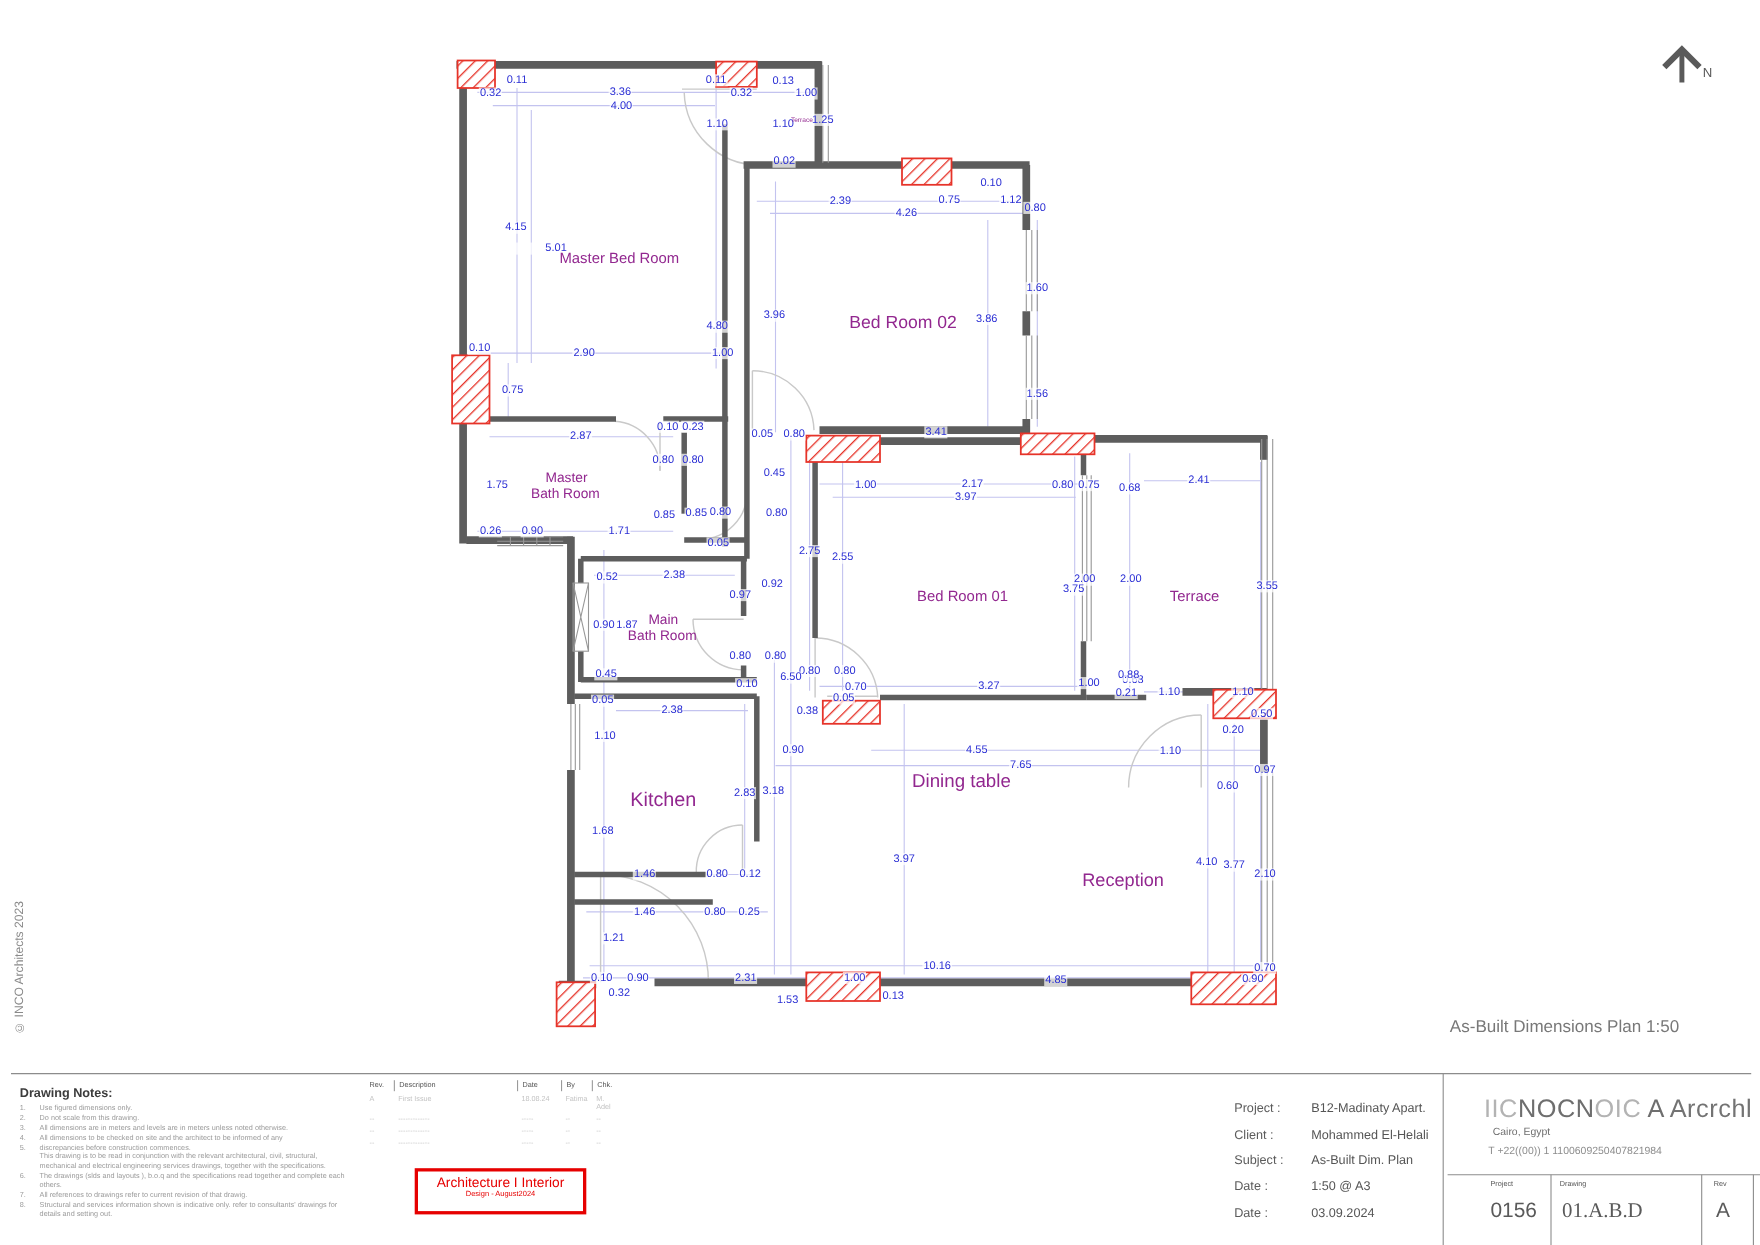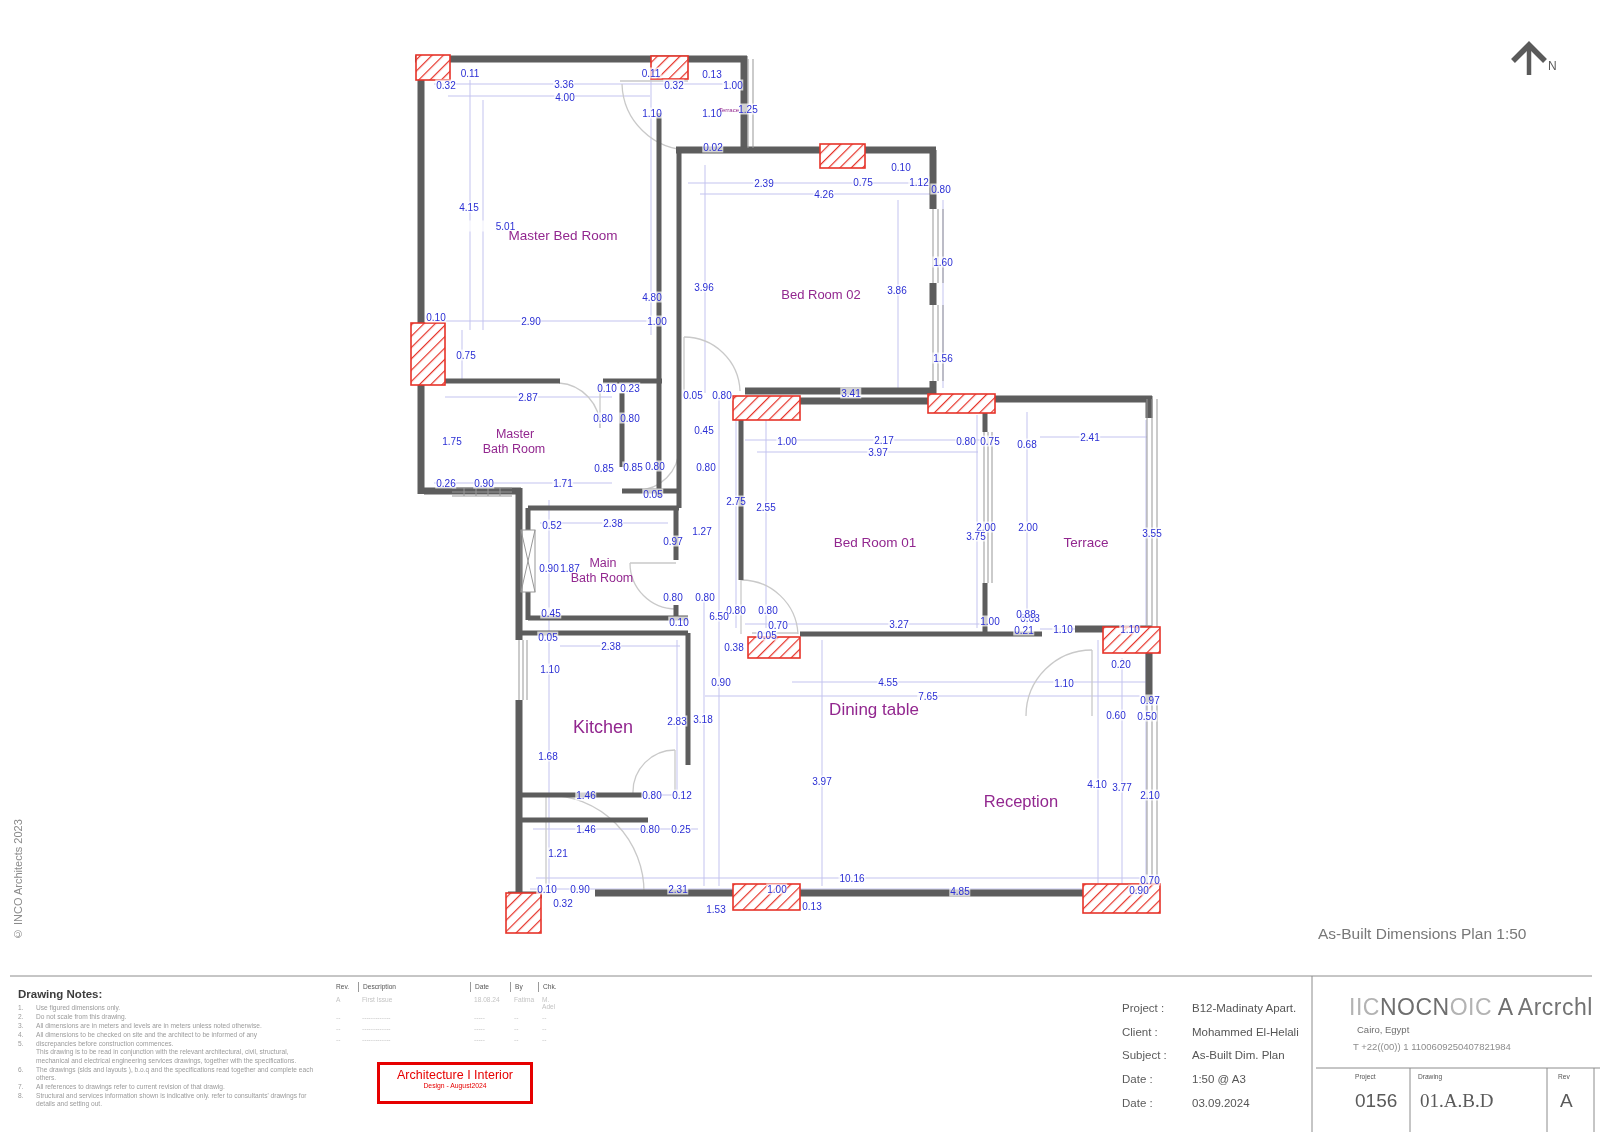--- a/index.html
+++ b/index.html
@@ -238,21 +238,21 @@
       <span class="dim" style="left: 633px; top: 467px;">0.85</span>
       <span class="dim" style="left: 655px; top: 466px;">0.80</span>
       <span class="dim" style="left: 446px; top: 483px;">0.26</span>
       <span class="dim" style="left: 484px; top: 483px;">0.90</span>
       <span class="dim" style="left: 563px; top: 483px;">1.71</span>
       <span class="dim" style="left: 653px; top: 494px;">0.05</span>
       <span class="dim" style="left: 704px; top: 430px;">0.45</span>
       <span class="dim" style="left: 706px; top: 467px;">0.80</span>
       <span class="dim" style="left: 736px; top: 501px;">2.75</span>
       <span class="dim" style="left: 766px; top: 507px;">2.55</span>
-      <span class="dim" style="left: 702px; top: 531px;">1.27</span>
+      <span class="dim" style="left: 702px; top: 531px;">0.92</span>
       <span class="dim" style="left: 673px; top: 541px;">0.97</span>
       <span class="dim" style="left: 552px; top: 525px;">0.52</span>
       <span class="dim" style="left: 613px; top: 523px;">2.38</span>
       <span class="dim" style="left: 549px; top: 568px;">0.90</span>
       <span class="dim" style="left: 570px; top: 568px;">1.87</span>
       <span class="dim" style="left: 551px; top: 613px;">0.45</span>
       <span class="dim" style="left: 679px; top: 622px;">0.10</span>
       <span class="dim" style="left: 787px; top: 441px;">1.00</span>
       <span class="dim" style="left: 884px; top: 440px;">2.17</span>
       <span class="dim" style="left: 966px; top: 441px;">0.80</span>
@@ -272,21 +272,21 @@
       <span class="dim" style="left: 1030px; top: 618px;">0.68</span>
       <span class="dim" style="left: 1024px; top: 630px;">0.21</span>
       <span class="dim" style="left: 1090px; top: 437px;">2.41</span>
       <span class="dim" style="left: 1152px; top: 533px;">3.55</span>
       <span class="dim" style="left: 1026px; top: 614px;">0.88</span>
       <span class="dim" style="left: 1063px; top: 629px;">1.10</span>
       <span class="dim" style="left: 1130px; top: 629px;">1.10</span>
       <span class="dim" style="left: 1121px; top: 664px;">0.20</span>
       <span class="dim" style="left: 1064px; top: 683px;">1.10</span>
       <span class="dim" style="left: 1116px; top: 683px; margin-top: 32px;">0.60</span>
-      <span class="dim" style="left: 1147px; top: 716px;">0.50</span>
+      <span class="dim" style="left: 1147px; top: 649px;">0.50</span>
       <span class="dim" style="left: 1150px; top: 700px;">0.97</span>
       <span class="dim" style="left: 673px; top: 597px;">0.80</span>
       <span class="dim" style="left: 705px; top: 597px;">0.80</span>
       <span class="dim" style="left: 719px; top: 616px;">6.50</span>
       <span class="dim" style="left: 721px; top: 682px;">0.90</span>
       <span class="dim" style="left: 548px; top: 637px;">0.05</span>
       <span class="dim" style="left: 611px; top: 646px;">2.38</span>
       <span class="dim" style="left: 550px; top: 669px;">1.10</span>
       <span class="dim" style="left: 677px; top: 721px;">2.83</span>
       <span class="dim" style="left: 703px; top: 719px;">3.18</span>
@@ -311,21 +311,21 @@
       <span class="dim" style="left: 960px; top: 891px;">4.85</span>
       <span class="dim" style="left: 1150px; top: 880px;">0.70</span>
       <span class="dim" style="left: 1139px; top: 890px;">0.90</span>
       <span class="dim" style="left: 812px; top: 906px;">0.13</span>
       <span class="dim" style="left: 716px; top: 864px; margin-top: 45px;">1.53</span>
       <span class="dim" style="left: 678px; top: 889px;">2.31</span>
       <span class="dim" style="left: 777px; top: 889px;">1.00</span>
     </div>
   <div id="rooms-layer">
       <span class="room" style="left: 563px; top: 235px; font-size: 13.5px;">Master Bed Room</span>
-      <span class="room" style="left: 821px; top: 294px; font-size: 13px;">Bed Room 02</span>
+      <span class="room" style="left: 821px; top: 294px; font-size: 16px;">Bed Room 02</span>
       <span class="room" style="left: 515px; top: 434px; font-size: 12.5px;">Master</span>
       <span class="room" style="left: 514px; top: 449px; font-size: 12.5px;">Bath Room</span>
       <span class="room" style="left: 603px; top: 563px; font-size: 12.5px;">Main</span>
       <span class="room" style="left: 602px; top: 578px; font-size: 12.5px;">Bath Room</span>
       <span class="room" style="left: 875px; top: 542px; font-size: 13.5px;">Bed Room 01</span>
       <span class="room" style="left: 1086px; top: 542px; font-size: 13.5px;">Terrace</span>
       <span class="room" style="left: 603px; top: 727px; font-size: 18px;">Kitchen</span>
       <span class="room" style="left: 874px; top: 710px; font-size: 17px;">Dining table</span>
       <span class="room" style="left: 1021px; top: 801px; font-size: 16.5px;">Reception</span>
       <span class="room" style="left: 729px; top: 110px; font-size: 6px;">Terrace</span>

